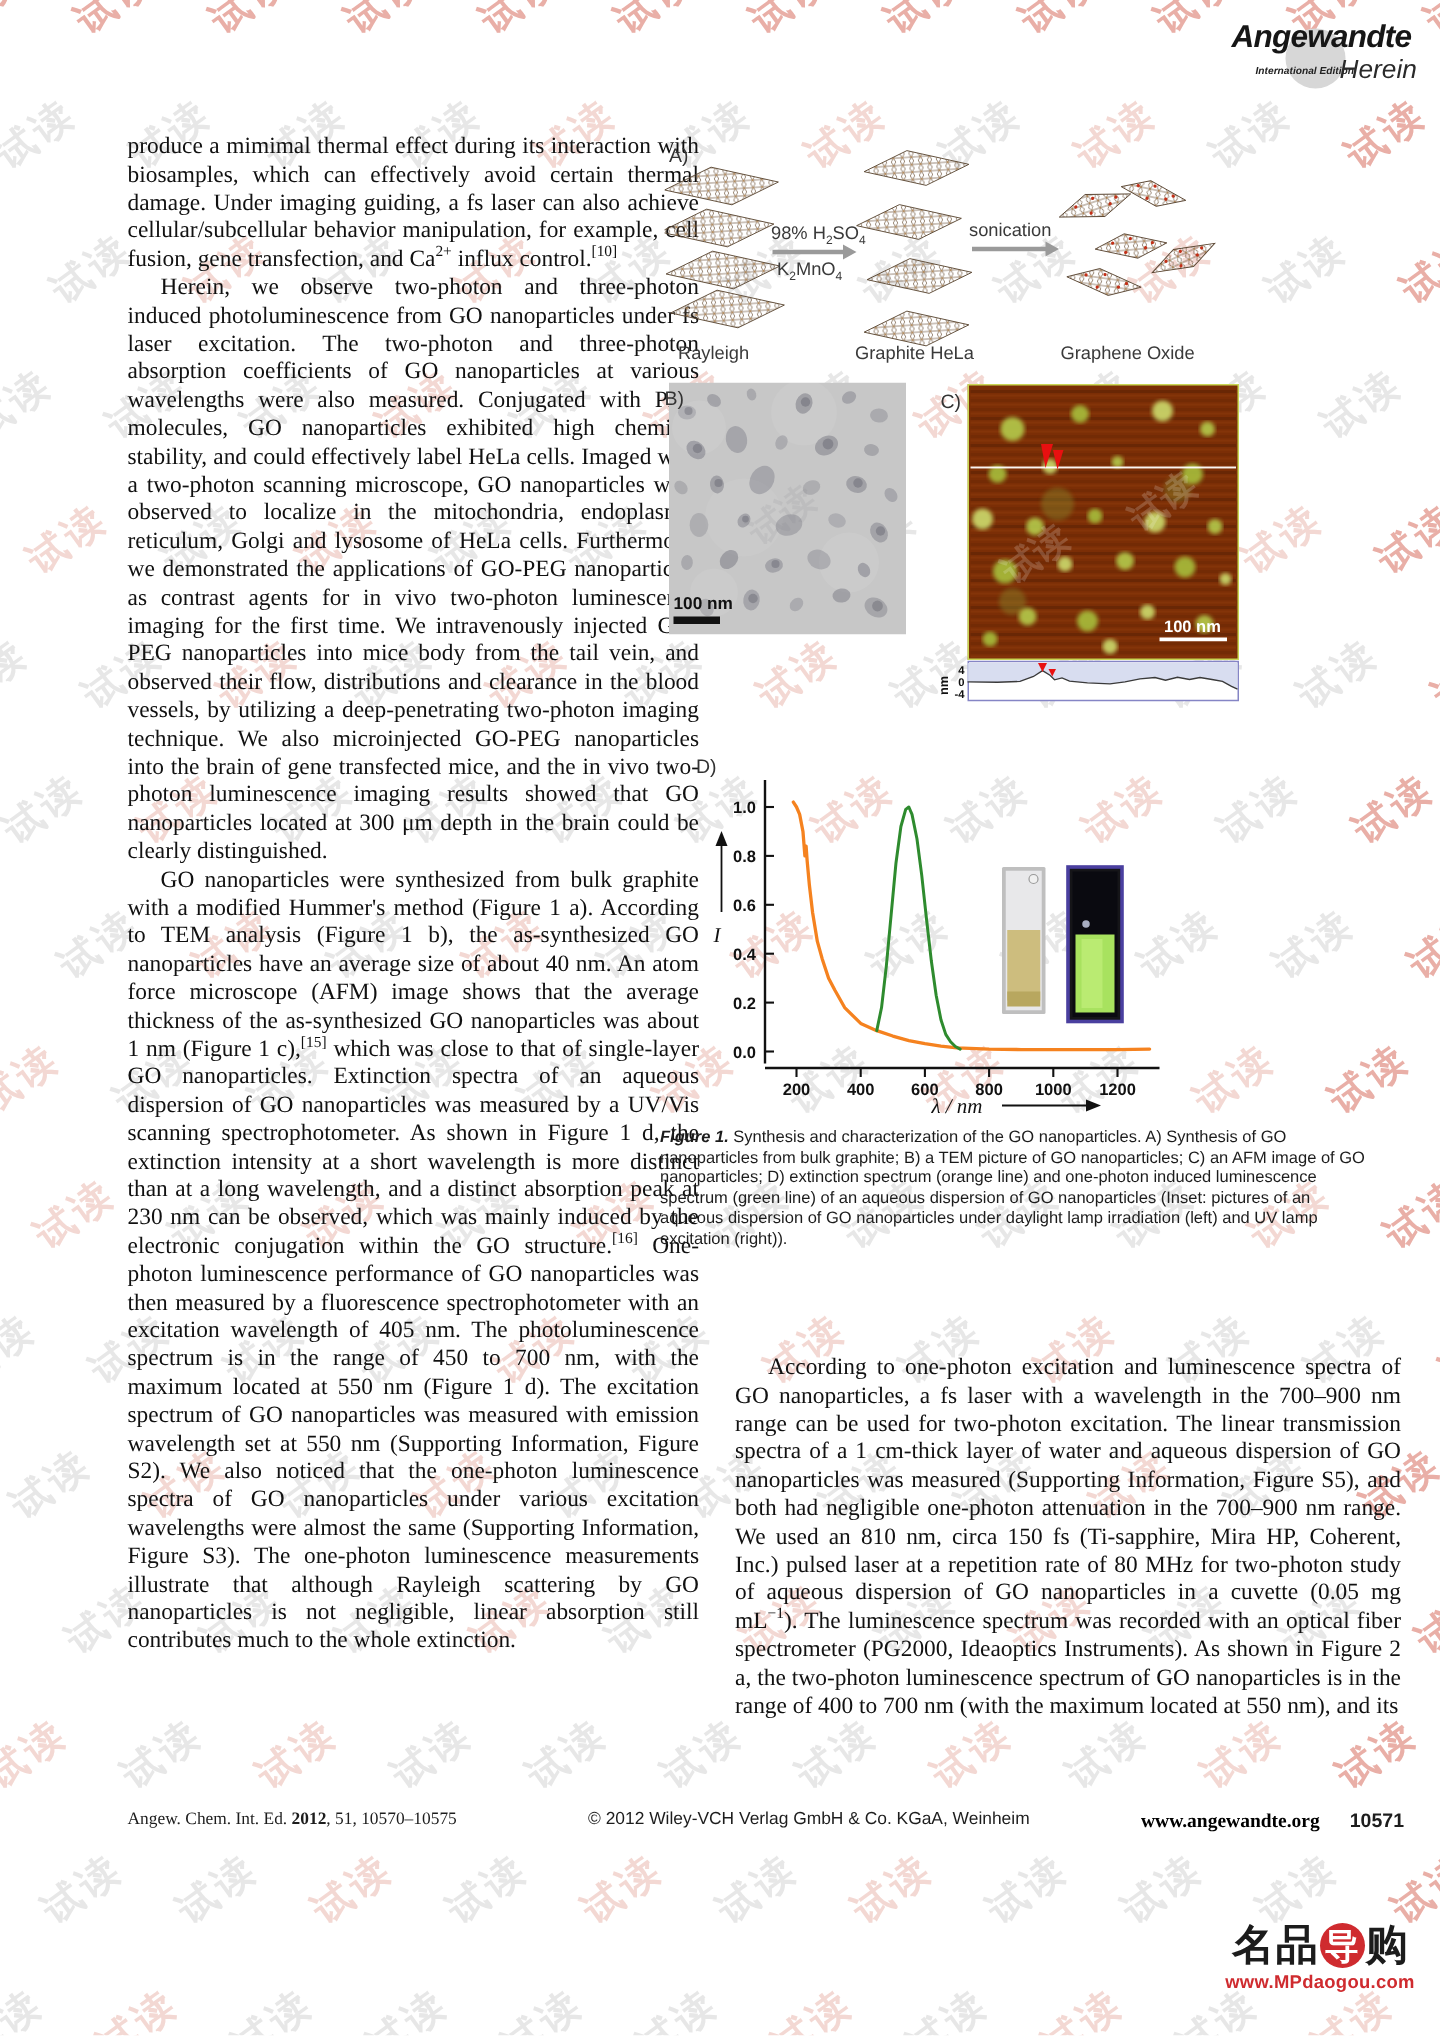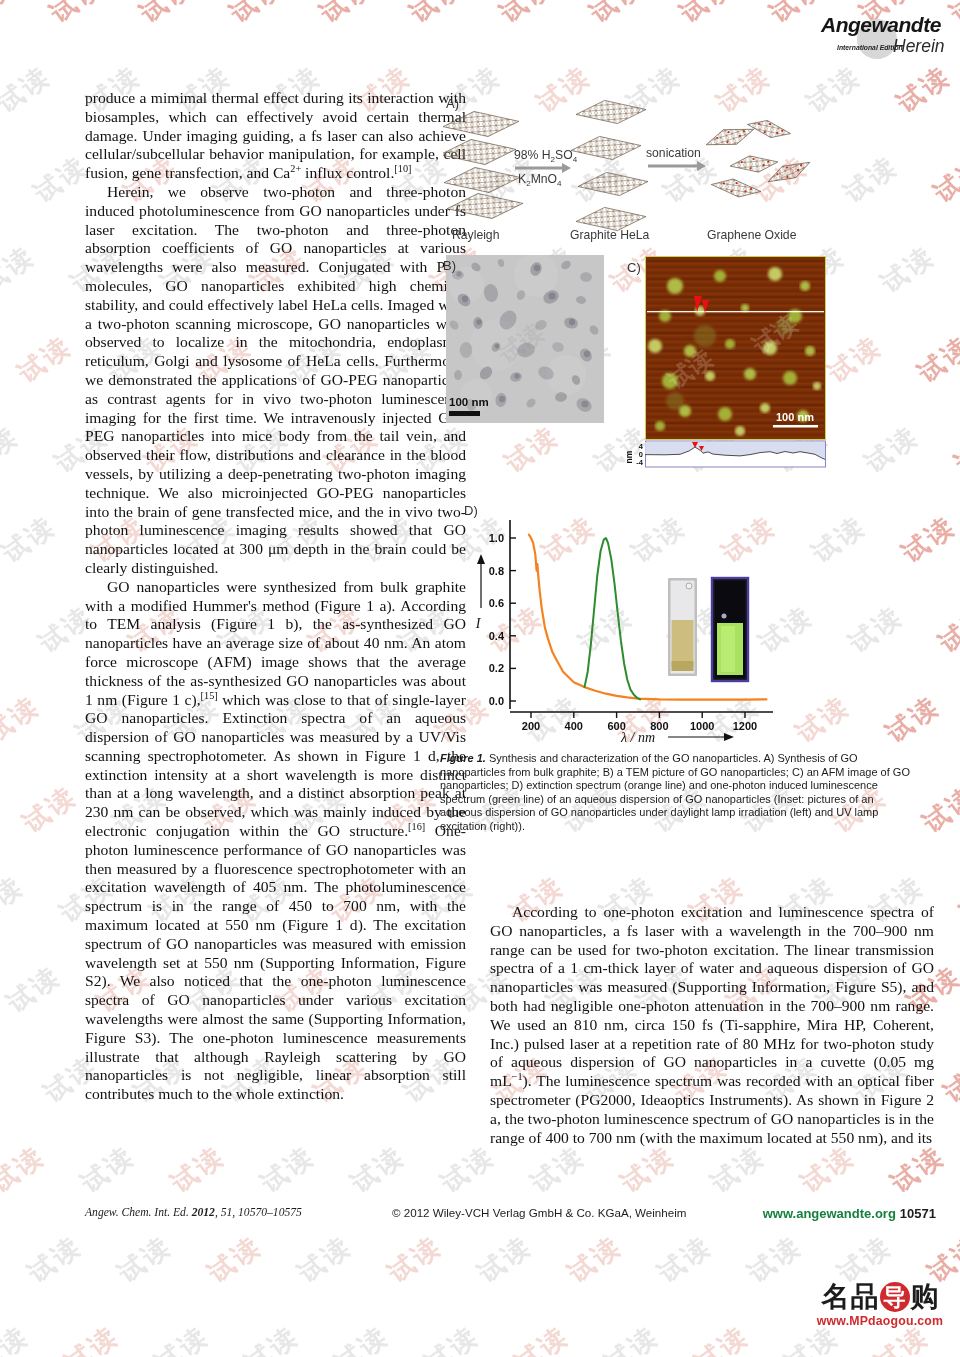--- a/index.html
+++ b/index.html
@@ -31,25 +31,25 @@
   svg{position:absolute;z-index:2;}
   .tick{font:bold 11px "Liberation Sans",sans-serif;fill:#111;}
   .axl{font:italic 14px "Liberation Serif",serif;fill:#111;}
   .svg-sans{font-family:"Liberation Sans",sans-serif;}
   
   .caption{position:absolute;left:440px;top:752px;width:470px;z-index:1;
            font-family:"Liberation Sans",sans-serif;font-size:11px;line-height:13.5px;color:#1c1c1c;}
   .cap-lead{font-weight:bold;font-style:italic;}
   
   .foot{position:absolute;top:1206px;z-index:1;font-size:11.6px;color:#1d1d1d;}
-  #foot-left{left:85px;font-style:italic;font-family:"Liberation Serif",serif;}
+  #foot-left{left:85px;font-family:"Liberation Serif",serif;}
   #foot-center{left:392px;font-family:"Liberation Sans",sans-serif;}
   #foot-right{right:24px;font-family:"Liberation Sans",sans-serif;font-weight:bold;font-size:13px;}
-  #foot-right span{margin-left:4px;}
-  #foot-right a{color:#15803d;text-decoration:none;}
+  #foot-right span{margin-left:20px;}
+  #foot-right a{color:#000000;text-decoration:none;font-family:Liberation Serif, serif;}
   
   .mplogo{position:absolute;left:810px;top:1281px;width:140px;z-index:2;text-align:center;
           font-family:"Liberation Sans",sans-serif;}
   .mplogo-row{display:flex;align-items:center;justify-content:center;gap:1px;}
   .mp-ch{font-size:28px;font-weight:900;color:#1c1c1c;line-height:32px;}
   .mp-circ{display:inline-block;width:30px;height:30px;border-radius:50%;background:#cf2b2f;color:#fff;
            font-size:23px;font-weight:900;line-height:30px;text-align:center;}
   .mp-url{margin-top:1px;color:#cf2b2f;font-weight:bold;font-size:12.3px;letter-spacing:.2px;}
 </style>
 </head>

